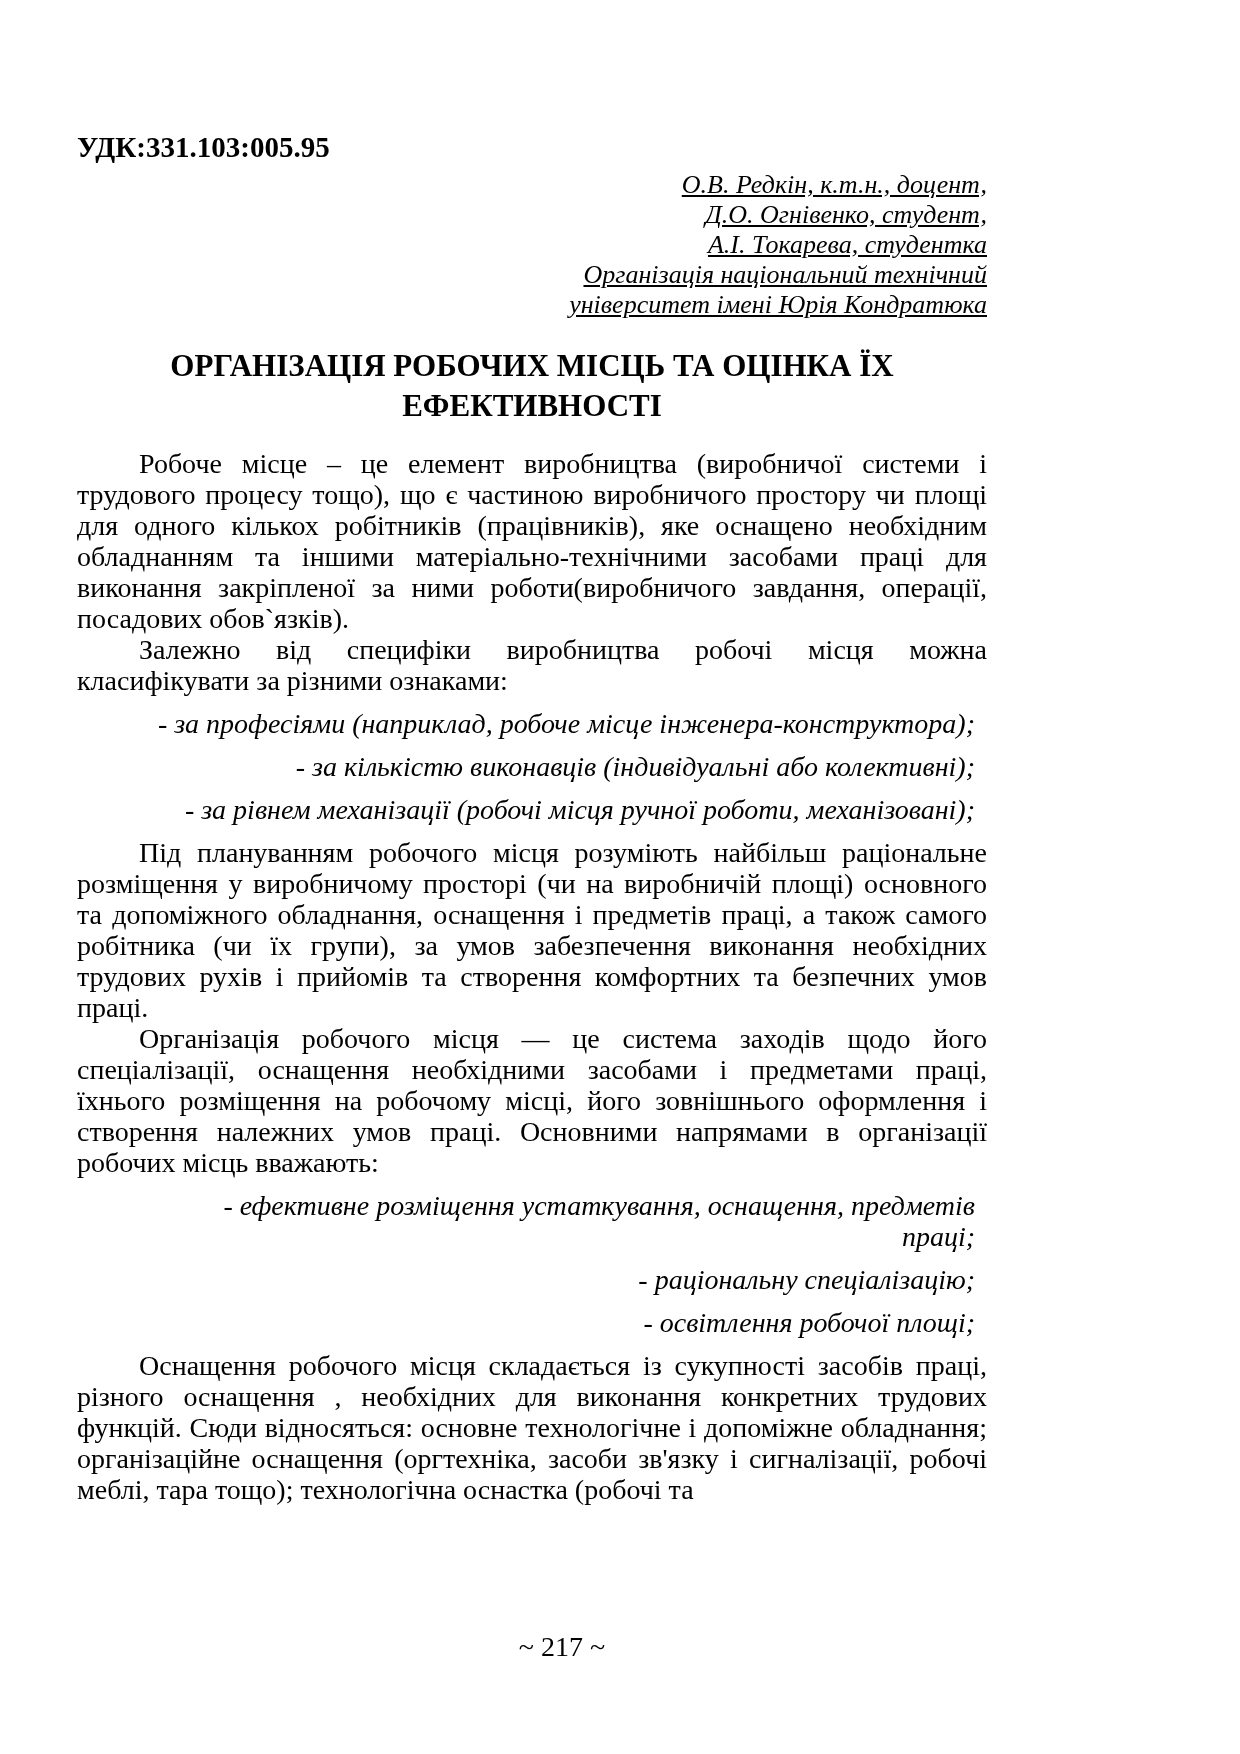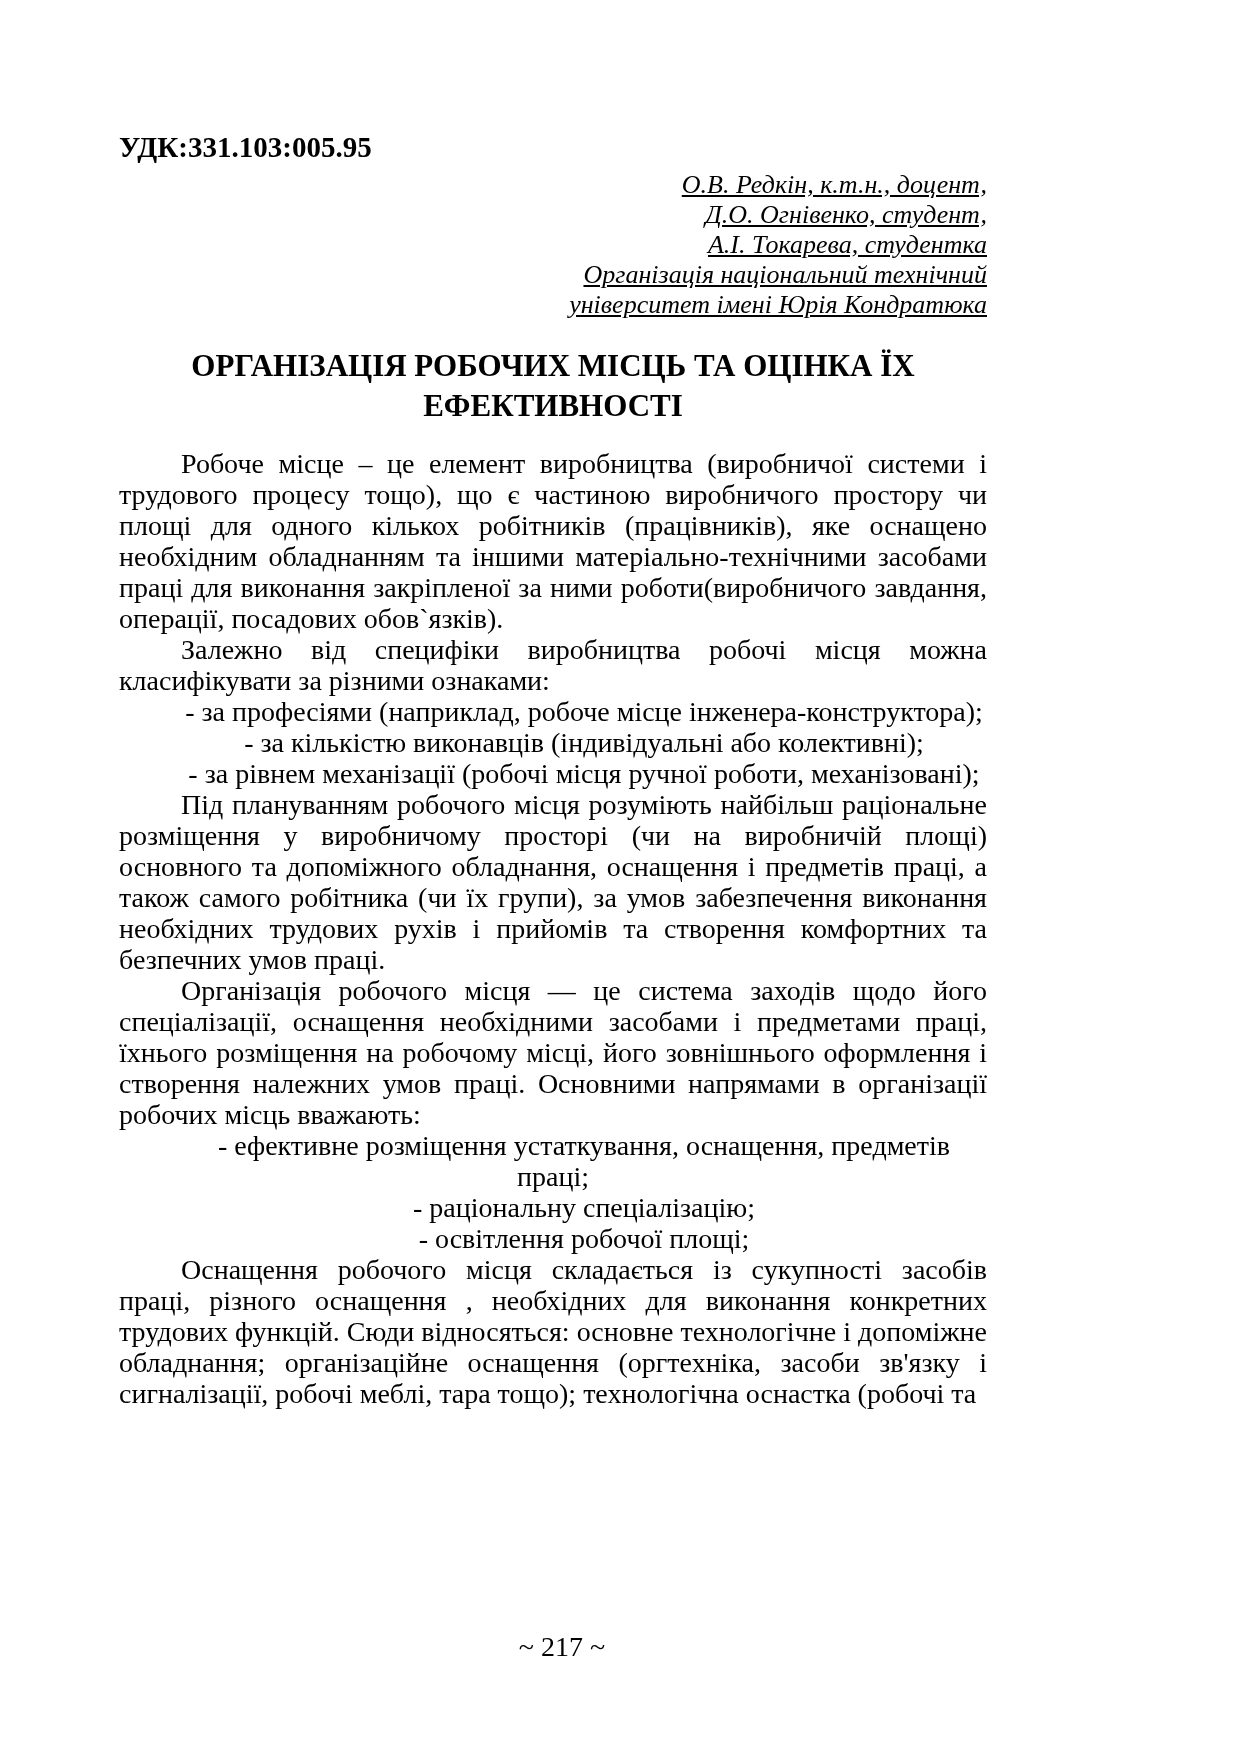--- a/index.html
+++ b/index.html
@@ -8,21 +8,21 @@
     background: #ffffff;
   }
   .page {
     position: relative;
     width: 1240px;
     height: 1754px;
     background: #ffffff;
     font-family: "Liberation Serif", "DejaVu Serif", serif;
     color: #000000;
     box-sizing: border-box;
-    padding: 130px 253px 0 119px;
+    padding: 130px 253px 0 77px;
     overflow: hidden;
   }
   .udc {
     font-weight: bold;
     font-size: 29px;
     line-height: 34px;
     text-align: left;
     margin: 0 0 6px 0;
   }
   .authors {
@@ -44,23 +44,24 @@
   .body-text {
     font-size: 28px;
     line-height: 31px;
   }
   .para {
     margin: 0;
     text-align: justify;
     text-indent: 62px;
   }
   .list-line {
-    margin: 0;
-    text-align: center;
+    margin: 12px;
+    text-align: right;
     text-indent: 62px;
+    font-style: italic;
   }
   .page-footer {
     position: absolute;
     left: 137px;
     width: 850px;
     bottom: 92px;
     text-align: center;
     font-size: 28px;
     line-height: 31px;
   }

